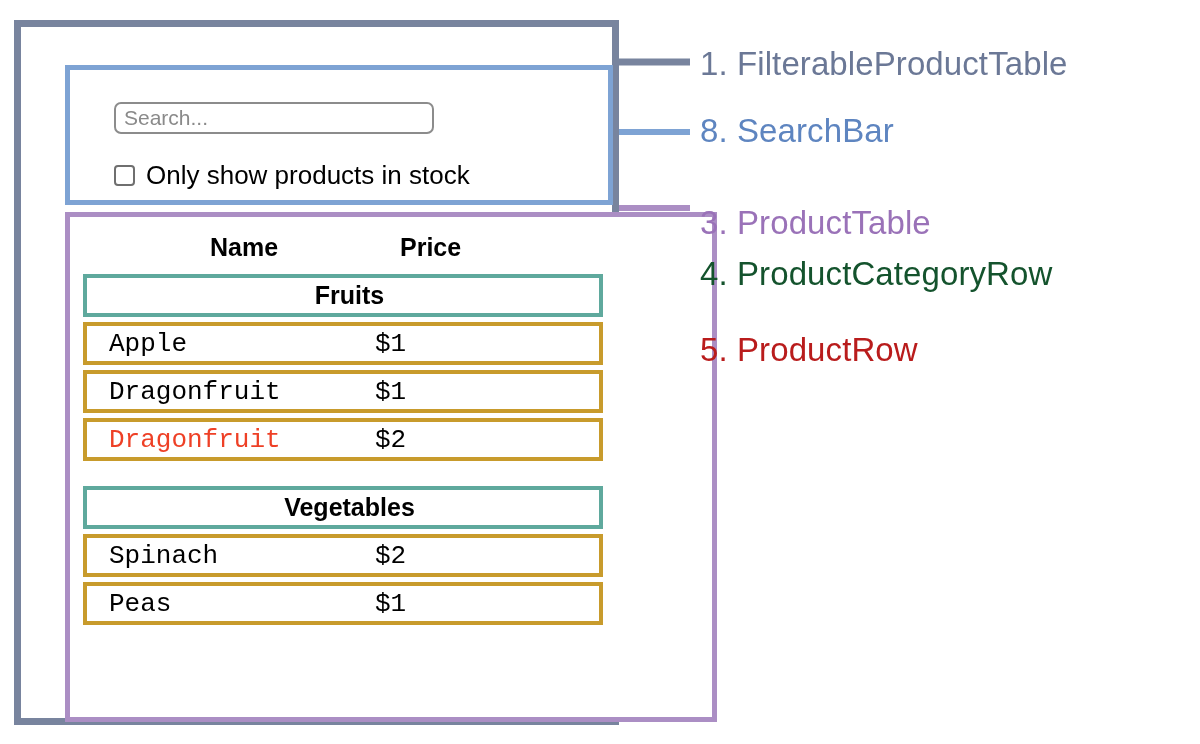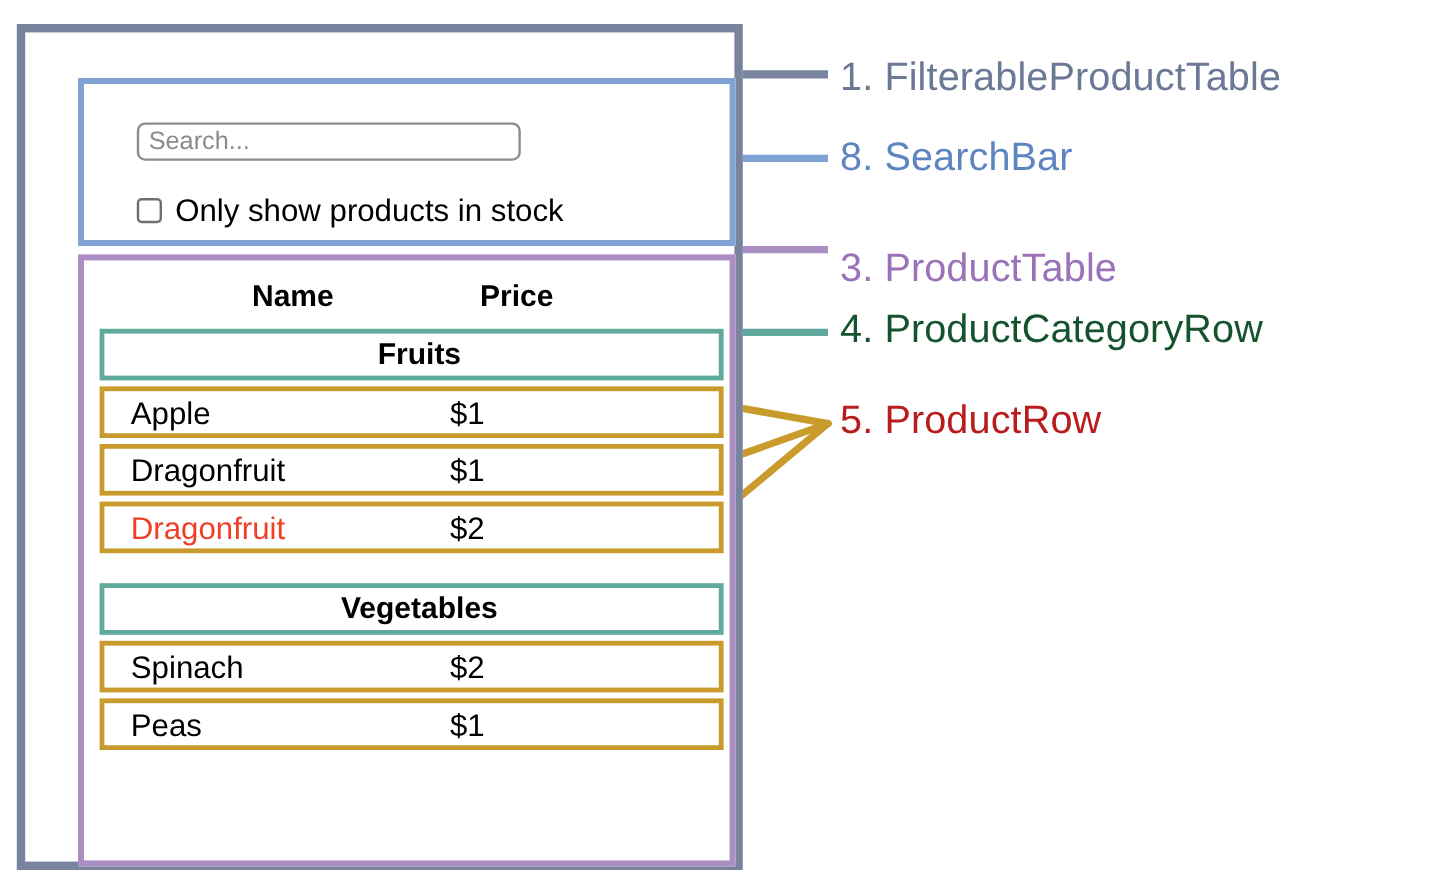--- a/index.html
+++ b/index.html
@@ -96,21 +96,21 @@
     color: #000000;
     white-space: nowrap;
     line-height: 1;
   }
 
   
   .producttable-box {
     position: absolute;
     left: 44px;
     top: 185px;
-    width: 548px;
+    width: 652px;
     height: 510px;
     border: 5px solid #ab8ec4;
     box-sizing: border-box;
     background: #ffffff;
   }
 
   .table-head {
     position: absolute;
     left: 0;
     top: 12px;
@@ -161,21 +161,21 @@
     height: 43px;
     border: 4px solid #c89b2c;
     box-sizing: border-box;
     background: #ffffff;
     margin-bottom: 5px;
   }
   .cell {
     position: absolute;
     top: 50%;
     transform: translateY(-50%);
-    font-family: Liberation Sans, sans-serif;
+    font-family: Liberation Mono, monospace;
     font-size: 26px;
     line-height: 1;
     color: #000000;
     white-space: nowrap;
     text-align: right;
   }
   .cell-name { left: 22px; }
   .cell-price { left: 288px; }
   .cell-name.out-of-stock { color: #ee4026; }
 

